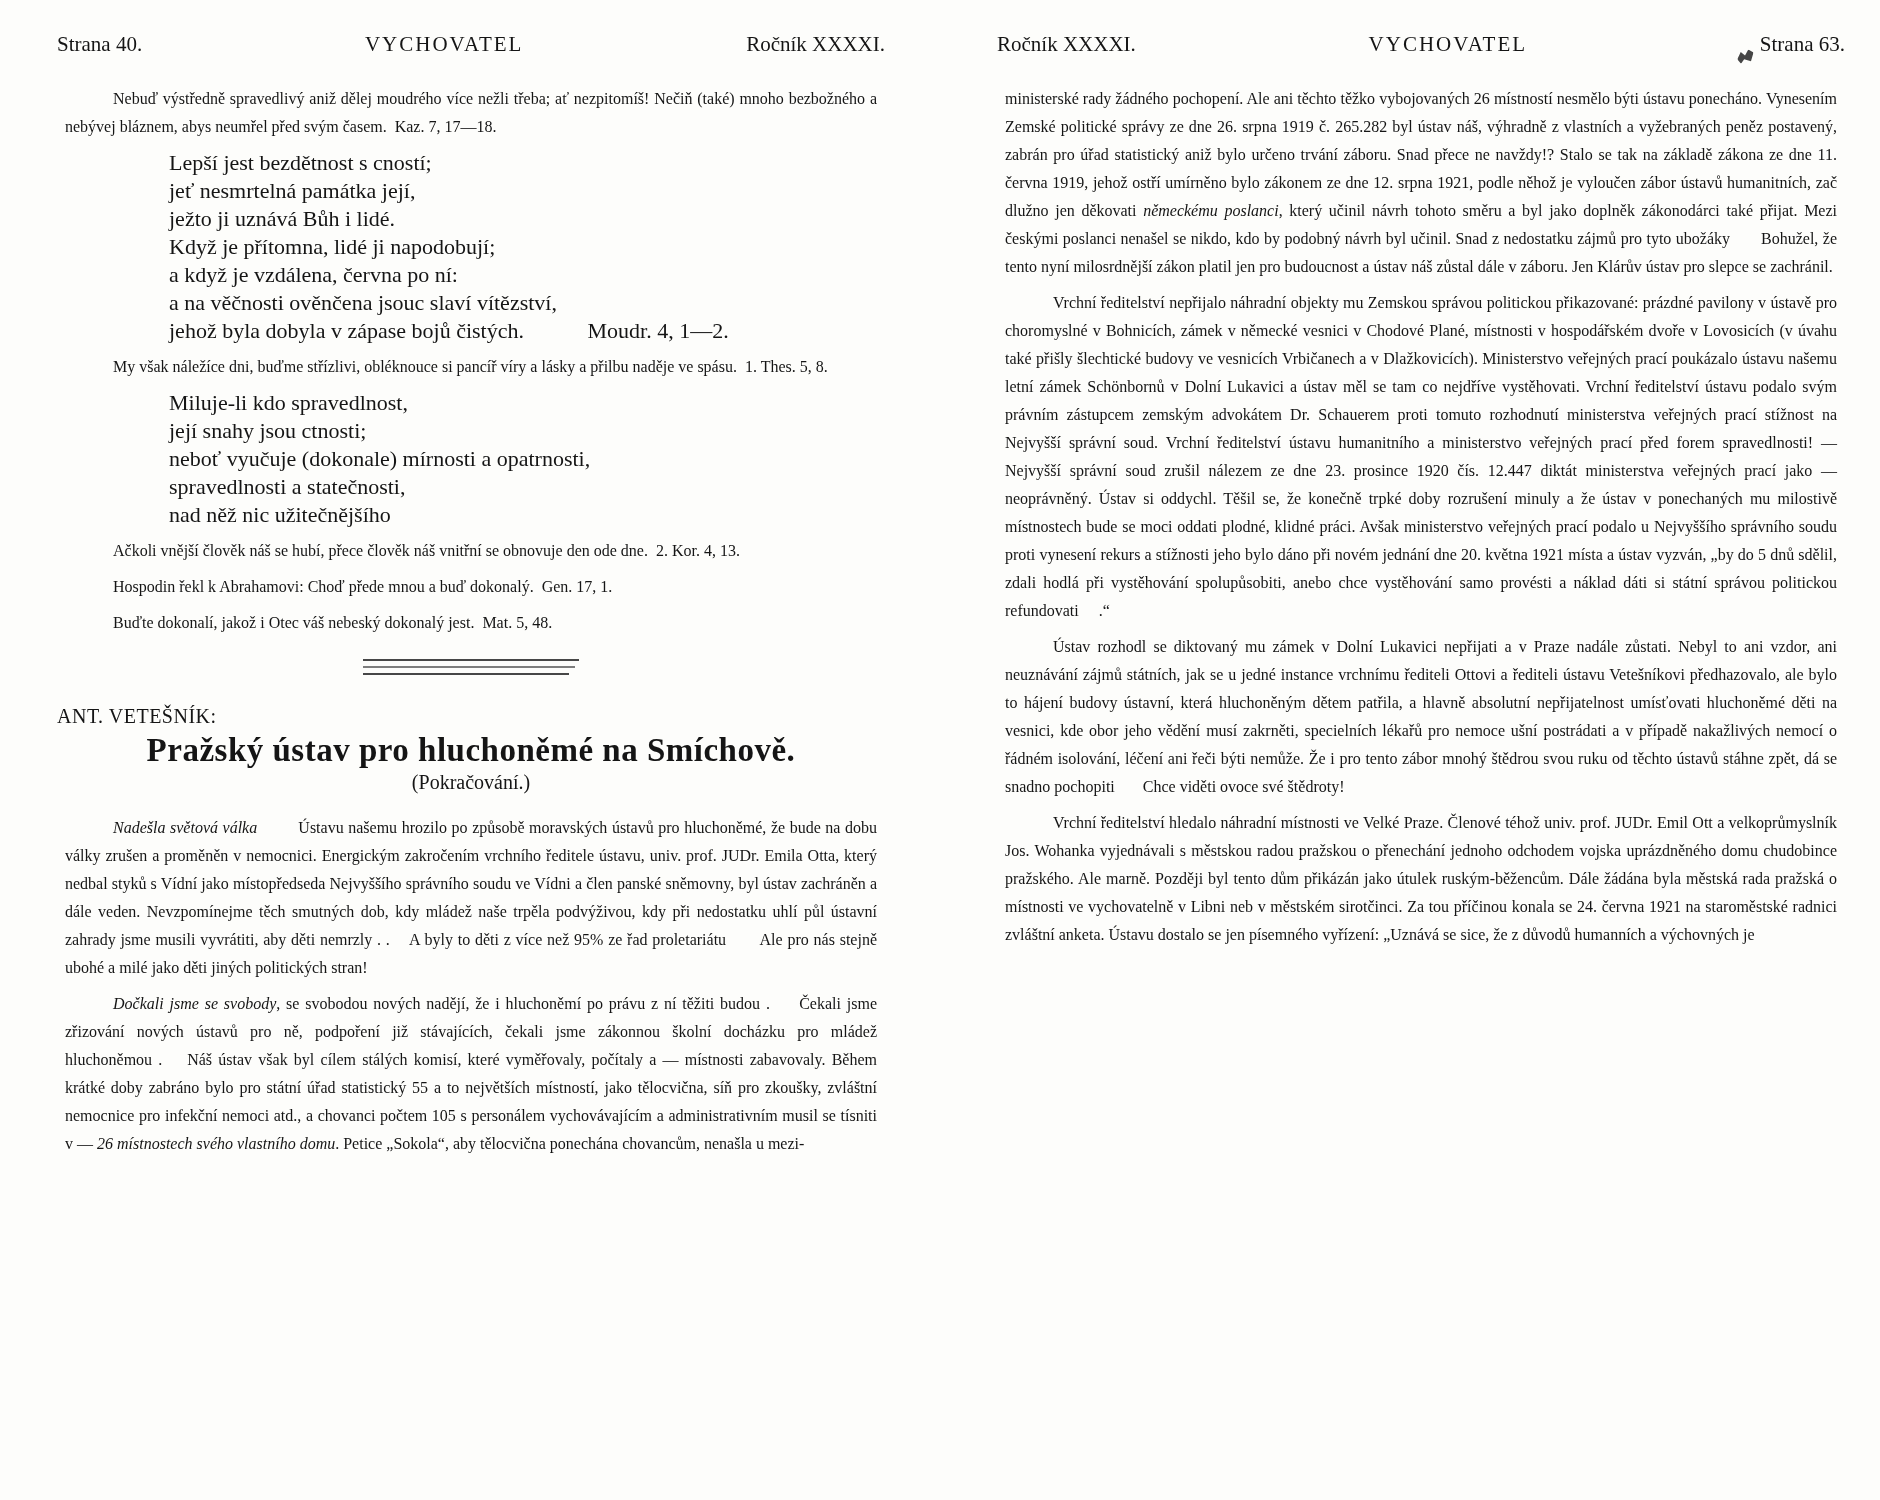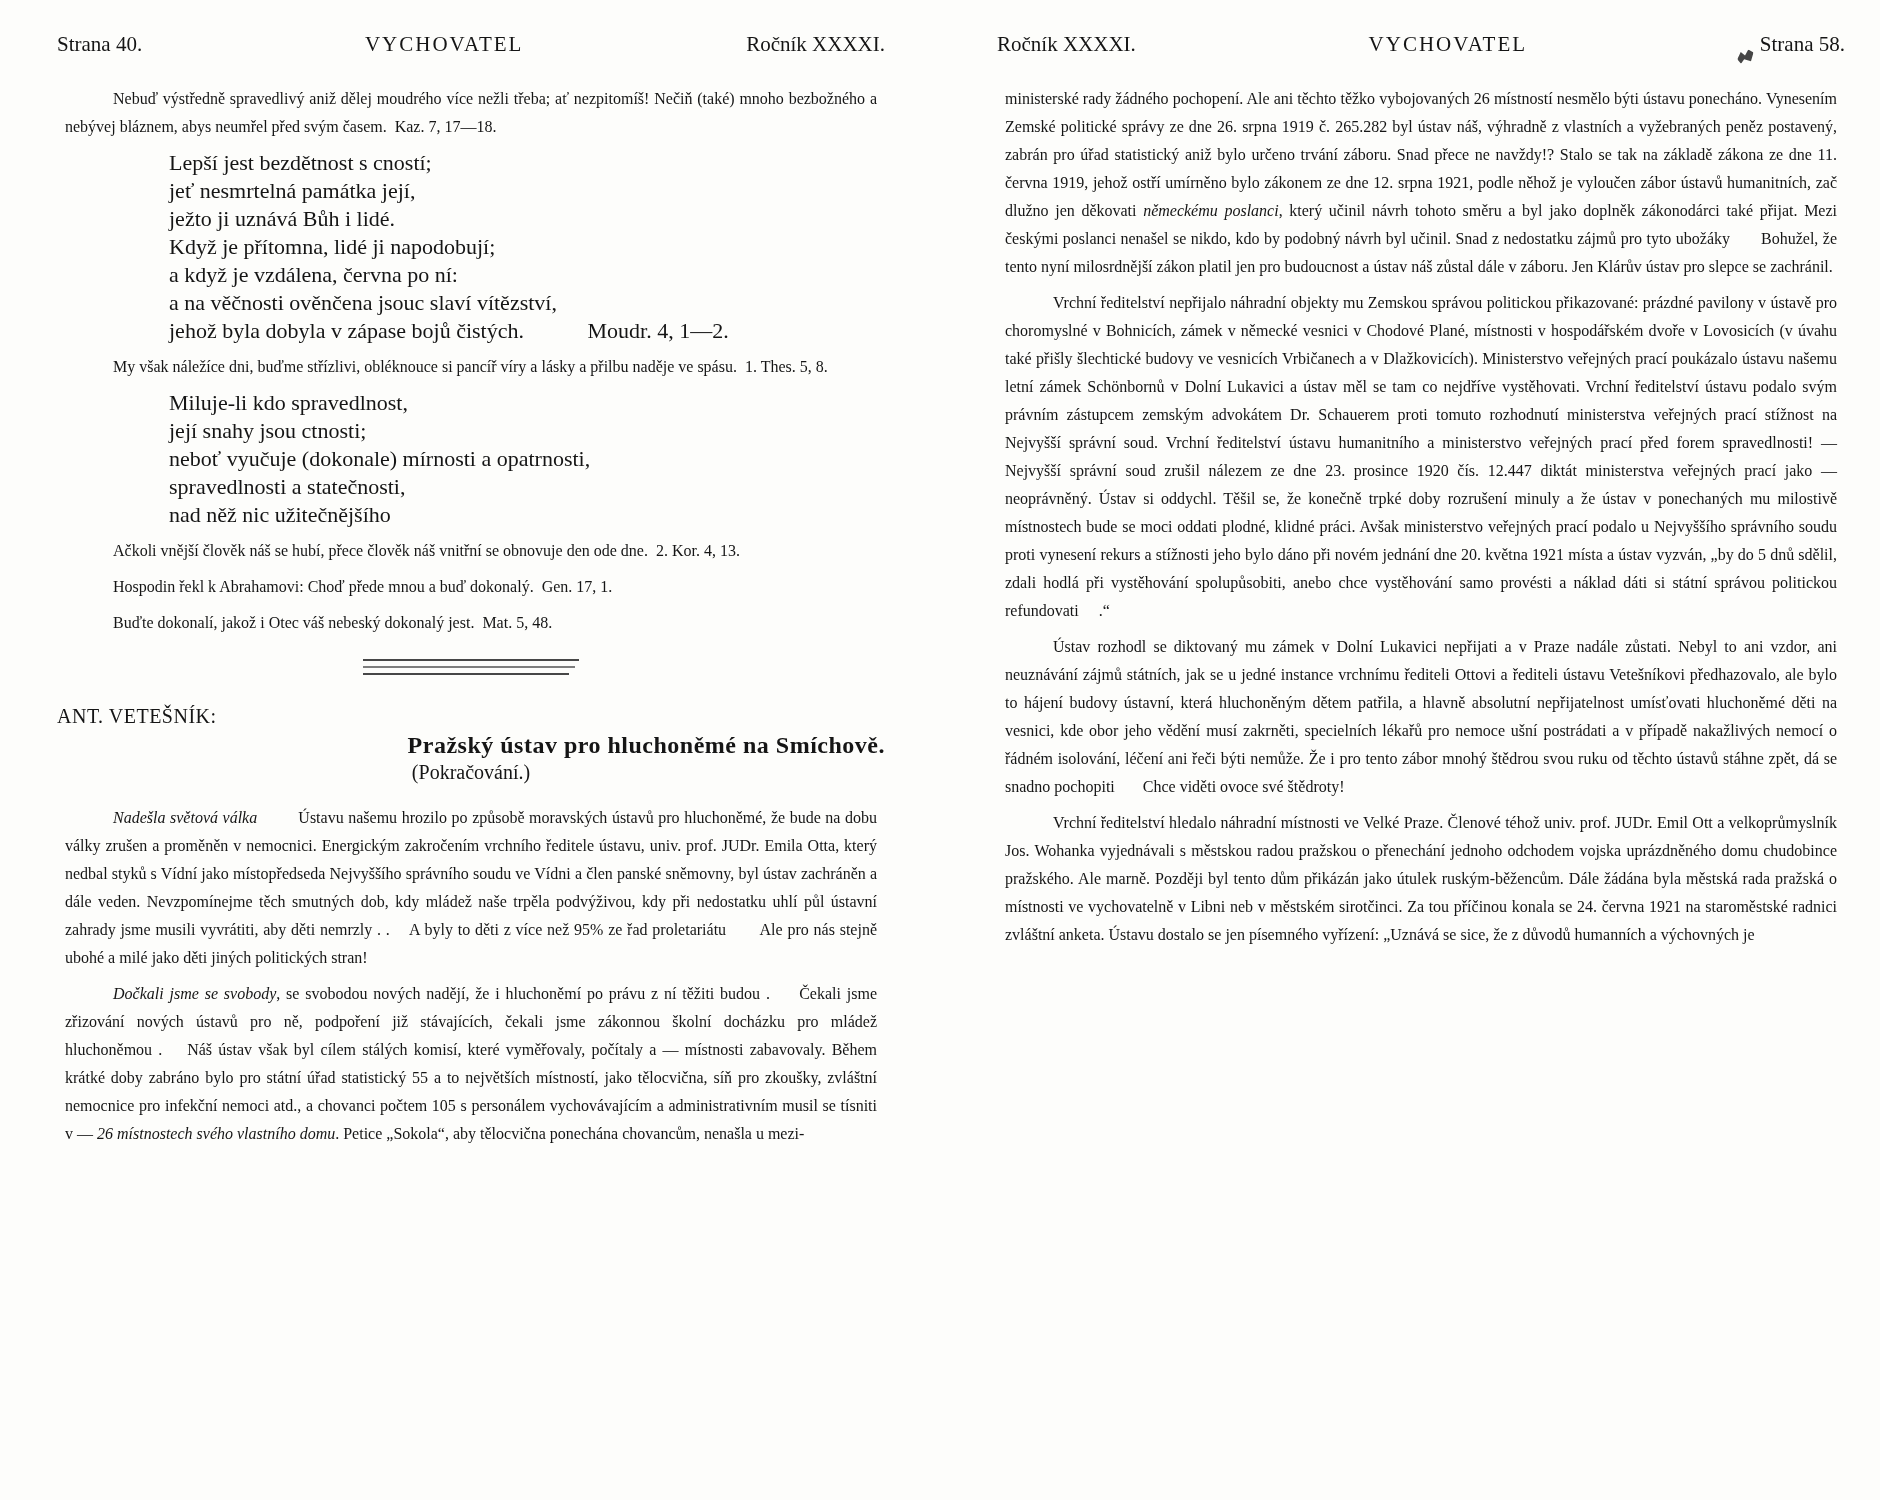--- a/index.html
+++ b/index.html
@@ -63,23 +63,23 @@
   .divider i:nth-child(2) { background: #7d7d7d; width: 212px; }
   .divider i:nth-child(3) { width: 206px; }
 
   .author {
     font-size: 20px;
     letter-spacing: 0.5px;
     margin: 30px 0 4px 0;
   }
   .title {
     margin: 4px 0 2px 0;
-    font-size: 24px;
+    font-size: 33px;
     font-weight: bold;
-    text-align: right;
+    text-align: center;
     letter-spacing: 0.5px;
   }
   .subtitle {
     font-size: 20px;
     text-align: center;
     margin-bottom: 20px;
   }
   .it { font-style: italic; }
 
   .ink-smudge {
@@ -149,21 +149,21 @@
     <p class="para ind"><span class="it">Nadešla světová válka</span><span>&nbsp;&nbsp;&nbsp;&nbsp;&nbsp;&nbsp;&nbsp;&nbsp;&nbsp;Ústavu našemu hrozilo po způsobě moravských ústavů pro hluchoněmé, že bude na dobu války zrušen a proměněn v nemocnici. Energickým zakročením vrchního ředitele ústavu, univ. prof. JUDr. Emila Otta, který nedbal styků s Vídní jako místopředseda Nejvyššího správního soudu ve Vídni a člen panské sněmovny, byl ústav zachráněn a dále veden. Nevzpomínejme těch smutných dob, kdy mládež naše trpěla podvýživou, kdy při nedostatku uhlí půl ústavní zahrady jsme musili vyvrátiti, aby děti nemrzly&nbsp;.&nbsp;.&nbsp;&nbsp;&nbsp;&nbsp;A byly to děti z více než 95% ze řad proletariátu&nbsp;&nbsp;&nbsp;&nbsp;&nbsp;&nbsp;&nbsp;Ale pro nás stejně ubohé a milé jako děti jiných politických stran!</span></p>
     <p class="para ind"><span class="it">Dočkali jsme se svobody</span><span>, se svobodou nových nadějí, že i hluchoněmí po právu z ní těžiti budou&nbsp;.&nbsp;&nbsp;&nbsp;&nbsp;&nbsp;Čekali jsme zřizování nových ústavů pro ně, podpoření již stávajících, čekali jsme zákonnou školní docházku pro mládež hluchoněmou&nbsp;.&nbsp;&nbsp;&nbsp;&nbsp;Náš ústav však byl cílem stálých komisí, které vyměřovaly, počítaly a — místnosti zabavovaly. Během krátké doby zabráno bylo pro státní úřad statistický 55 a to největších místností, jako tělocvična, síň pro zkoušky, zvláštní nemocnice pro infekční nemoci atd., a chovanci počtem 105 s personálem vychovávajícím a administrativním musil se tísniti v — </span><span class="it">26 místnostech svého vlastního domu</span><span>. Petice „Sokola“, aby tělocvična ponechána chovancům, nenašla u mezi-</span></p>
 
   </section>
 
   <section class="page page-right">
 
     <header class="pg-header">
       <span>Ročník XXXXI.</span>
       <span class="jt">VYCHOVATEL</span>
-      <span>Strana 58.</span>
+      <span>Strana 63.</span>
     </header>
 
     <p class="para"><span>ministerské rady žádného pochopení. Ale ani těchto těžko vybojovaných 26 místností nesmělo býti ústavu ponecháno. Vynesením Zemské politické správy ze dne 26. srpna 1919 č. 265.282 byl ústav náš, výhradně z vlastních a vyžebraných peněz postavený, zabrán pro úřad statistický aniž bylo určeno trvání záboru. Snad přece ne navždy!? Stalo se tak na základě zákona ze dne 11. června 1919, jehož ostří umírněno bylo zákonem ze dne 12. srpna 1921, podle něhož je vyloučen zábor ústavů humanitních, zač dlužno jen děkovati </span><span class="it">německému poslanci</span><span>, který učinil návrh tohoto směru a byl jako doplněk zákonodárci také přijat. Mezi českými poslanci nenašel se nikdo, kdo by podobný návrh byl učinil. Snad z nedostatku zájmů pro tyto ubožáky&nbsp;&nbsp;&nbsp;&nbsp;&nbsp;&nbsp;&nbsp;Bohužel, že tento nyní milosrdnější zákon platil jen pro budoucnost a ústav náš zůstal dále v záboru. Jen Klárův ústav pro slepce se zachránil.</span></p>
     <p class="para ind">Vrchní ředitelství nepřijalo náhradní objekty mu Zemskou správou politickou přikazované: prázdné pavilony v ústavě pro choromyslné v Bohnicích, zámek v německé vesnici v Chodové Plané, místnosti v hospodářském dvoře v Lovosicích (v úvahu také přišly šlechtické budovy ve vesnicích Vrbičanech a v Dlažkovicích). Ministerstvo veřejných prací poukázalo ústavu našemu letní zámek Schönbornů v Dolní Lukavici a ústav měl se tam co nejdříve vystěhovati. Vrchní ředitelství ústavu podalo svým právním zástupcem zemským advokátem Dr. Schauerem proti tomuto rozhodnutí ministerstva veřejných prací stížnost na Nejvyšší správní soud. Vrchní ředitelství ústavu humanitního a ministerstvo veřejných prací před forem spravedlnosti! — Nejvyšší správní soud zrušil nálezem ze dne 23. prosince 1920 čís. 12.447 diktát ministerstva veřejných prací jako — neoprávněný. Ústav si oddychl. Těšil se, že konečně trpké doby rozrušení minuly a že ústav v ponechaných mu milostivě místnostech bude se moci oddati plodné, klidné práci. Avšak ministerstvo veřejných prací podalo u Nejvyššího správního soudu proti vynesení rekurs a stížnosti jeho bylo dáno při novém jednání dne 20. května 1921 místa a ústav vyzván, „by do 5 dnů sdělil, zdali hodlá při vystěhování spolupůsobiti, anebo chce vystěhování samo provésti a náklad dáti si státní správou politickou refundovati&nbsp;&nbsp;&nbsp;&nbsp;&nbsp;.“</p>
     <p class="para ind">Ústav rozhodl se diktovaný mu zámek v Dolní Lukavici nepřijati a v Praze nadále zůstati. Nebyl to ani vzdor, ani neuznávání zájmů státních, jak se u jedné instance vrchnímu řediteli Ottovi a řediteli ústavu Vetešníkovi předhazovalo, ale bylo to hájení budovy ústavní, která hluchoněným dětem patřila, a hlavně absolutní nepřijatelnost umísťovati hluchoněmé děti na vesnici, kde obor jeho vědění musí zakrněti, specielních lékařů pro nemoce ušní postrádati a v případě nakažlivých nemocí o řádném isolování, léčení ani řeči býti nemůže. Že i pro tento zábor mnohý štědrou svou ruku od těchto ústavů stáhne zpět, dá se snadno pochopiti&nbsp;&nbsp;&nbsp;&nbsp;&nbsp;&nbsp;&nbsp;Chce viděti ovoce své štědroty!</p>
     <p class="para ind">Vrchní ředitelství hledalo náhradní místnosti ve Velké Praze. Členové téhož univ. prof. JUDr. Emil Ott a velkoprůmyslník Jos. Wohanka vyjednávali s městskou radou pražskou o přenechání jednoho odchodem vojska uprázdněného domu chudobince pražského. Ale marně. Později byl tento dům přikázán jako útulek ruským-běžencům. Dále žádána byla městská rada pražská o místnosti ve vychovatelně v Libni neb v městském sirotčinci. Za tou příčinou konala se 24. června 1921 na staroměstské radnici zvláštní anketa. Ústavu dostalo se jen písemného vyřízení: „Uznává se sice, že z důvodů humanních a výchovných je</p>
 
   </section>
 
   <div class="ink-smudge"></div>

